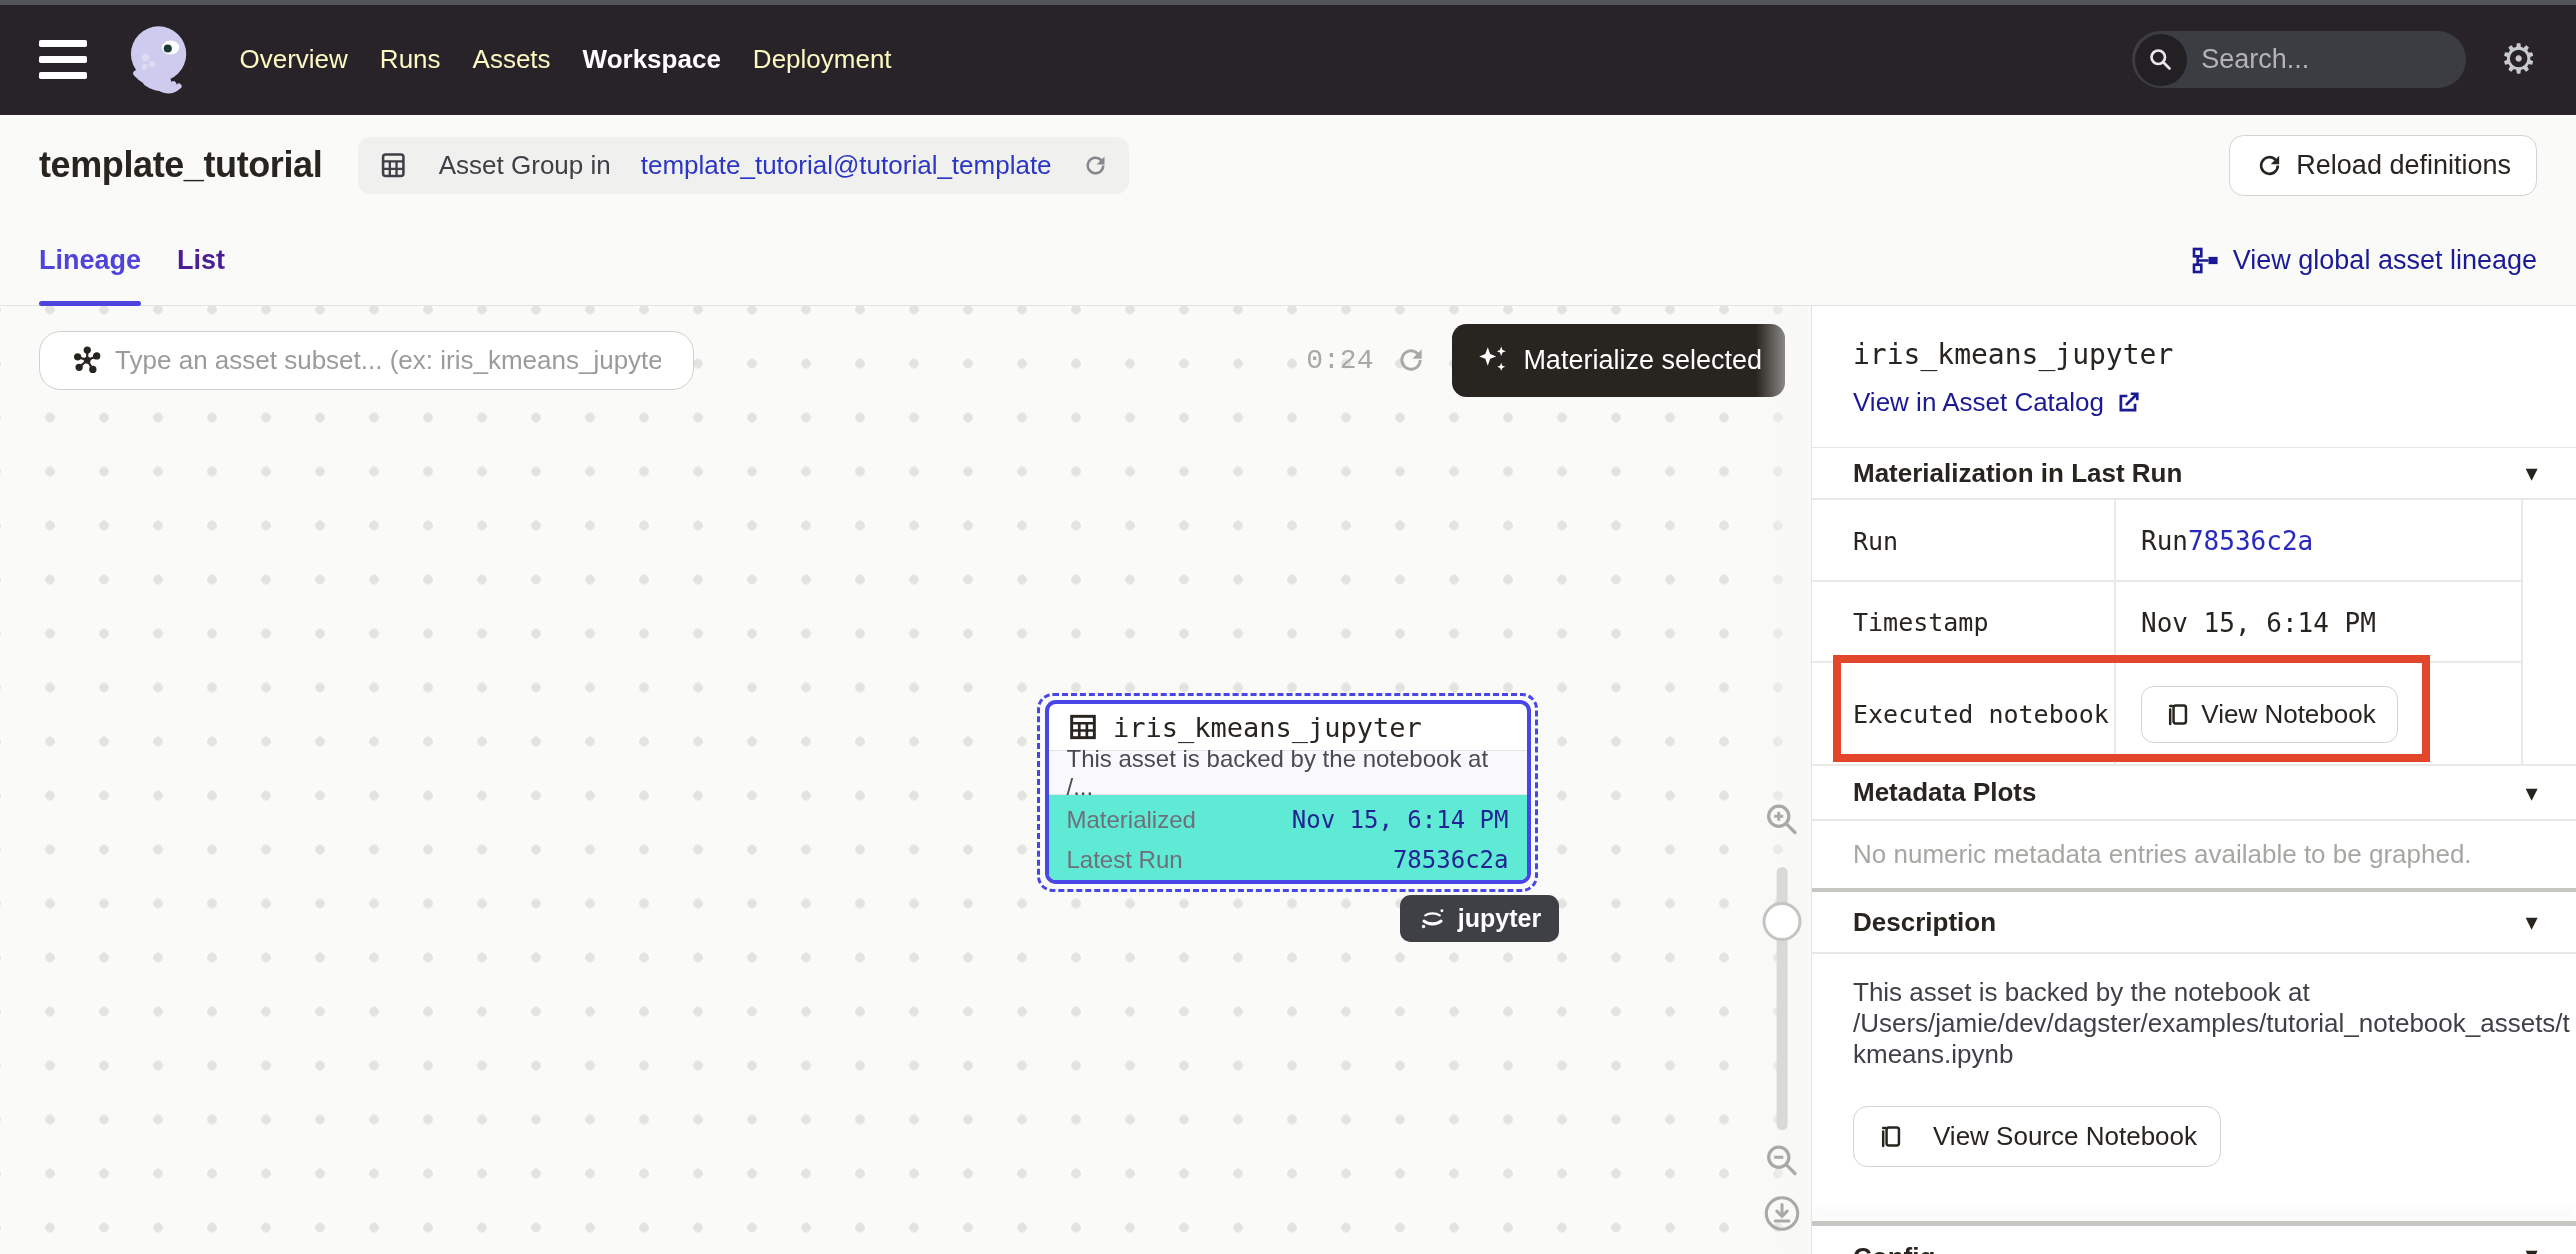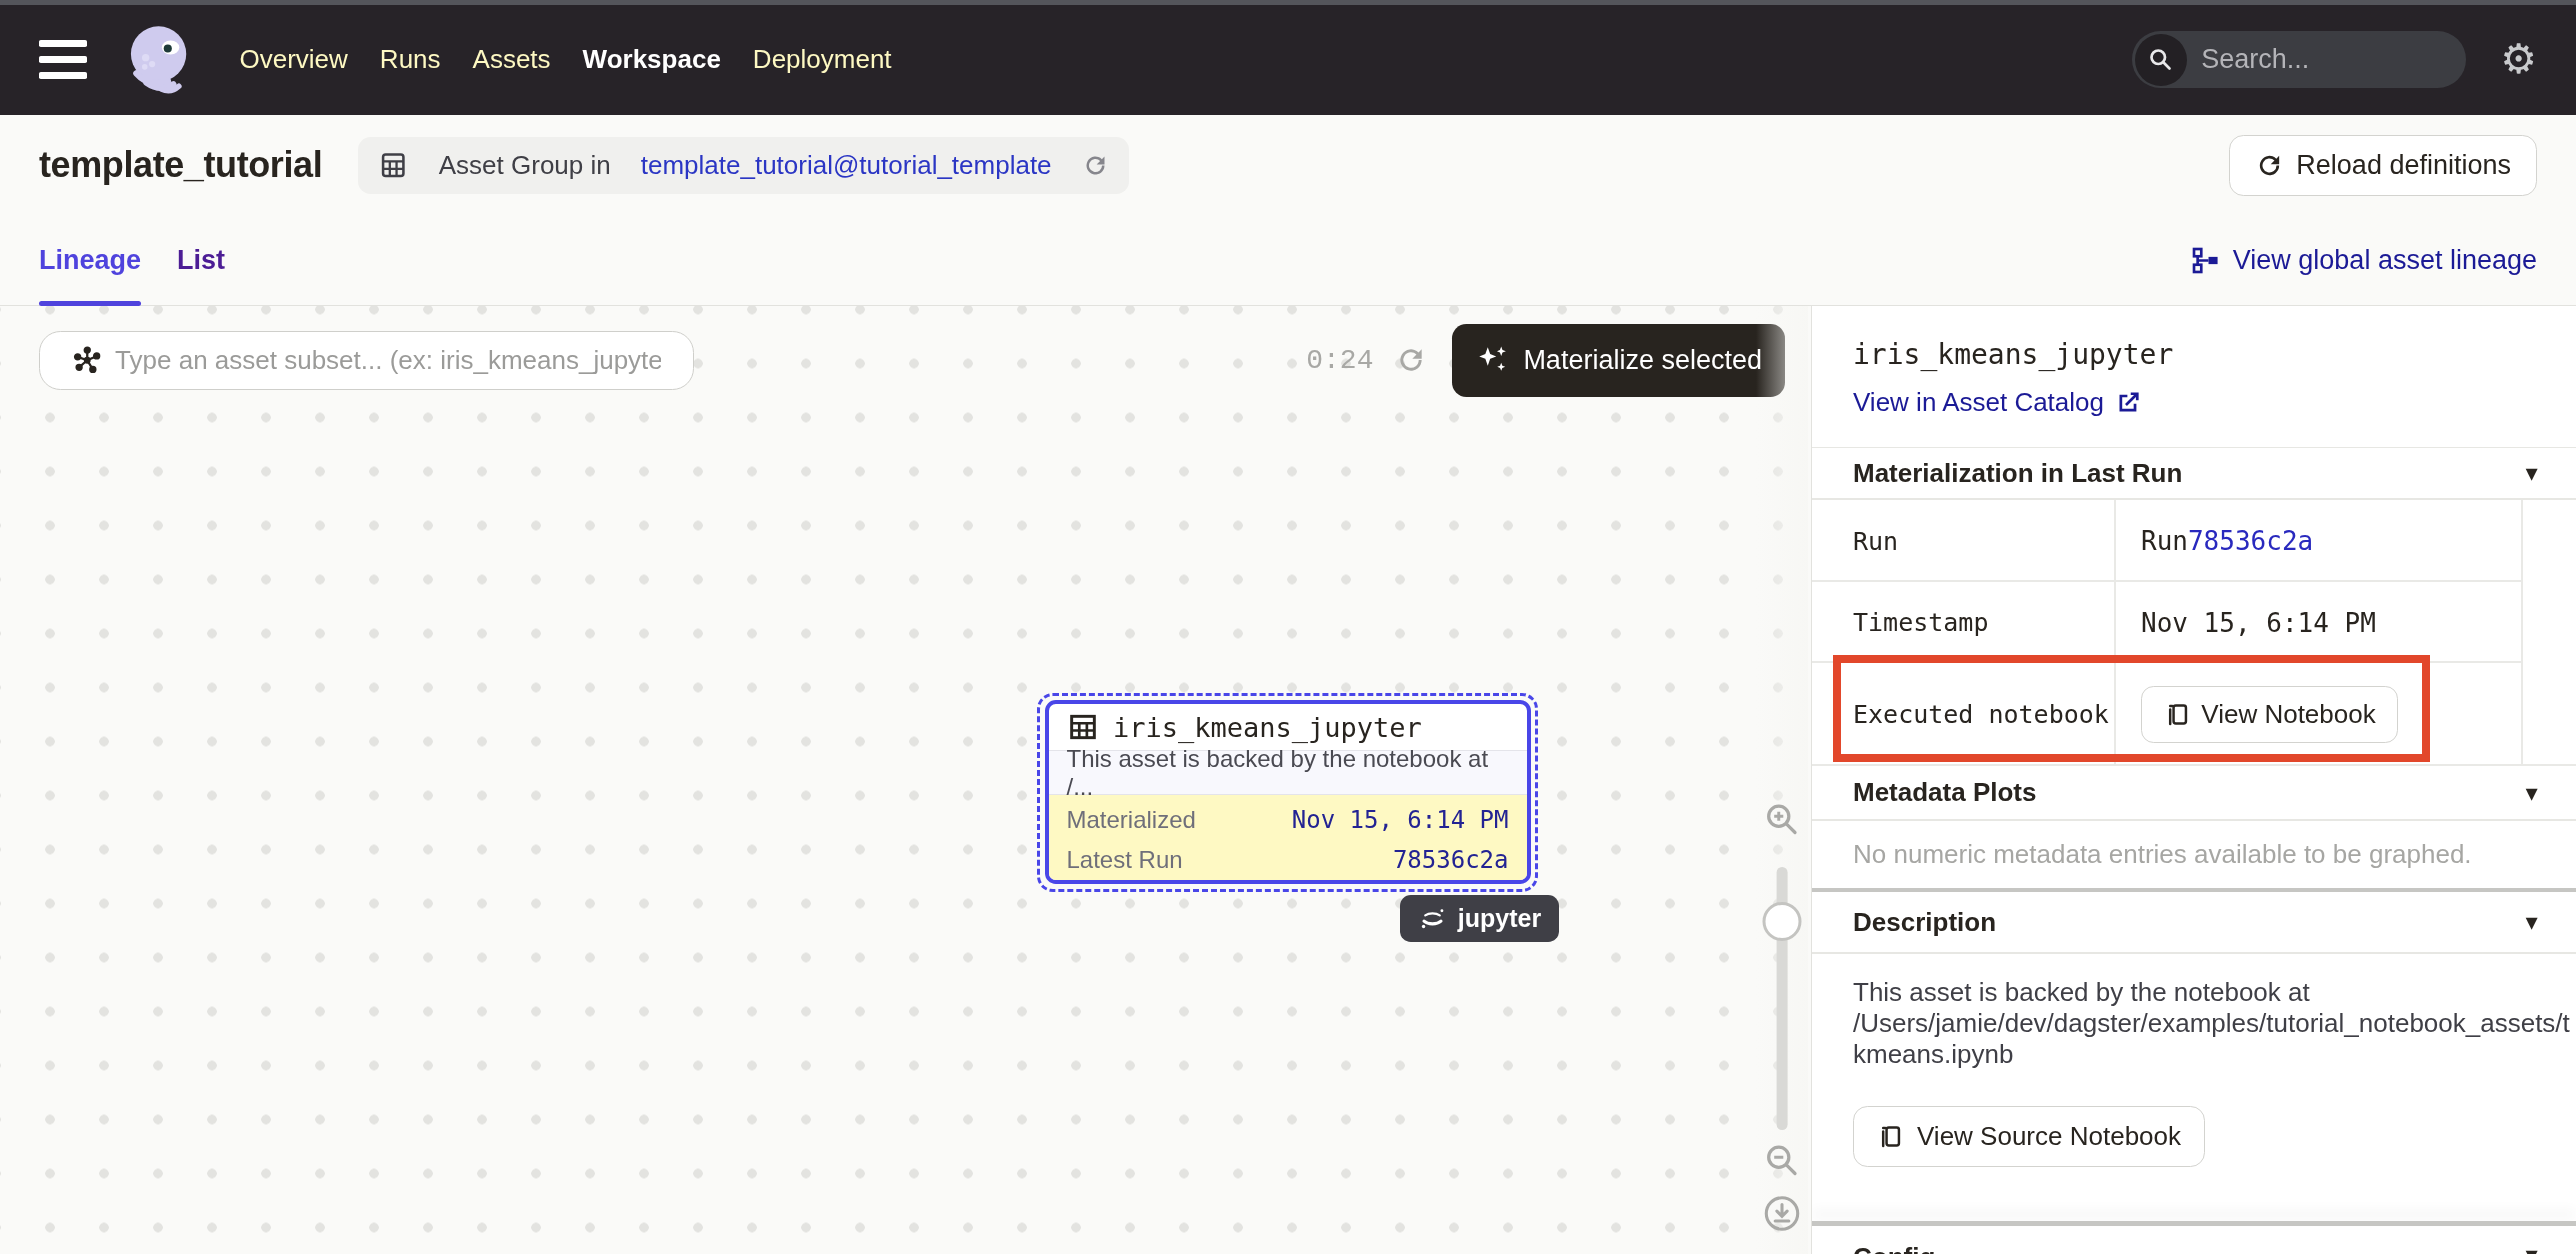--- a/index.html
+++ b/index.html
@@ -54,21 +54,21 @@
   .toolbar-spacer { flex:1; }
   .timer { font-size:28px; color:#A8A8A5;font-family:Liberation Mono, monospace; }
   .refresh-gray { margin-left:21.5px; color:#A8A8A5; cursor:pointer; display:flex; }
   .materialize-btn { margin-left:25px; height:73px; background:#28241F; color:#FFFFFF; border:none; border-radius:14.4px; display:flex; align-items:center; gap:14.4px; padding:0 23px; font-size:27px; cursor:pointer; font-family:"Liberation Sans", sans-serif; }
 
   
   .node-outer { position:absolute; left:1037px; top:387px; width:501px; height:199px; border:3.6px dashed #4946E8; border-radius:16px; padding:4.5px; z-index:3; }
   .node { width:100%; height:100%; border:4.5px solid #4946E8; border-radius:10.8px; background:#FFFFFF; overflow:hidden; display:flex; flex-direction:column; cursor:pointer; }
   .node-header { height:47px; display:flex; align-items:center; gap:14.4px; padding:0 18px; border-bottom:1.8px solid #E4E4EA; font-size:27px; flex:none; }
   .node-desc { height:44px; display:flex; align-items:center; padding:0 18px; background:#F8F8FD; border-bottom:1.8px solid #E4E4EA; font-size:24px; color:#4A4A52; flex:none; }
-  .node-stats { flex:1; background:#fef9c3; padding:7.2px 18px; display:flex; flex-direction:column; justify-content:center; gap:3.6px; }
+  .node-stats { flex:1; background:#5eead4; padding:7.2px 18px; display:flex; flex-direction:column; justify-content:center; gap:3.6px; }
   .stat-row { display:flex; align-items:center; font-size:24px; height:36px; }
   .stat-label { color:#6F6F7A; }
   .stat-value { margin-left:auto; color:#232393; }
 
   .asset-tag { position:absolute; left:1400px; top:589px; height:47px; background:#3F3F46; color:#FFFFFF; border-radius:10.8px; display:flex; align-items:center; gap:10.8px; padding:0 18px; font-size:25px; font-weight:700; z-index:3; cursor:pointer; }
 
   
   .zoomcol { position:absolute; left:1756px; top:0; bottom:0; width:52px; z-index:5; }
   .zoomcol .fade { position:absolute; inset:0; background:linear-gradient(to right, rgba(250,250,248,0), rgba(247,247,244,0.85)); }
   .zctl { position:absolute; left:50%; transform:translateX(-50%); color:#A9A9A6; cursor:pointer; display:flex; }
@@ -98,21 +98,21 @@
   .metarow .hline { position:absolute; left:0; bottom:0; width:709px; height:1.8px; background:#E9E9E6; }
   .metarow.r3 .hline { width:100%; }
   .metalabel { width:302px; padding-left:41px; font-size:25px; flex:none; }
   .metaval { padding-left:27px; font-size:26px; display:flex; align-items:center; }
   .run-link { color:#2929BE; cursor:pointer; }
   .view-notebook-btn { height:57px; padding:0 21.5px; border-radius:12.6px; font-size:26px; gap:10.8px; }
   .annotation { position:absolute; left:20.6px; top:349px; width:597px; height:107px; border:8px solid #E2472B; z-index:6; pointer-events:none; }
 
   .empty-state { height:67px; padding:18px 39px 0 41px; color:#A6A6A3; font-size:26px; }
   .desc-body { padding:23px 39px 0 41px; font-size:26px; line-height:31px; color:#3F3F46; height:152px; }
-  .src-btn { height:61px; padding:16px 23px; margin:0 0 0 41px; font-size:26px; gap:13px; }
+  .src-btn { height:61px; padding:16px 23px; margin:0 0 0 41px; font-size:26px; gap:29px; }
   .after-btn-gap { height:54px; }
 
   svg.icon { display:block; }
 </style>
 </head>
 <body>
 
 <div class="win-strip"></div>
 
 <div class="topnav">

